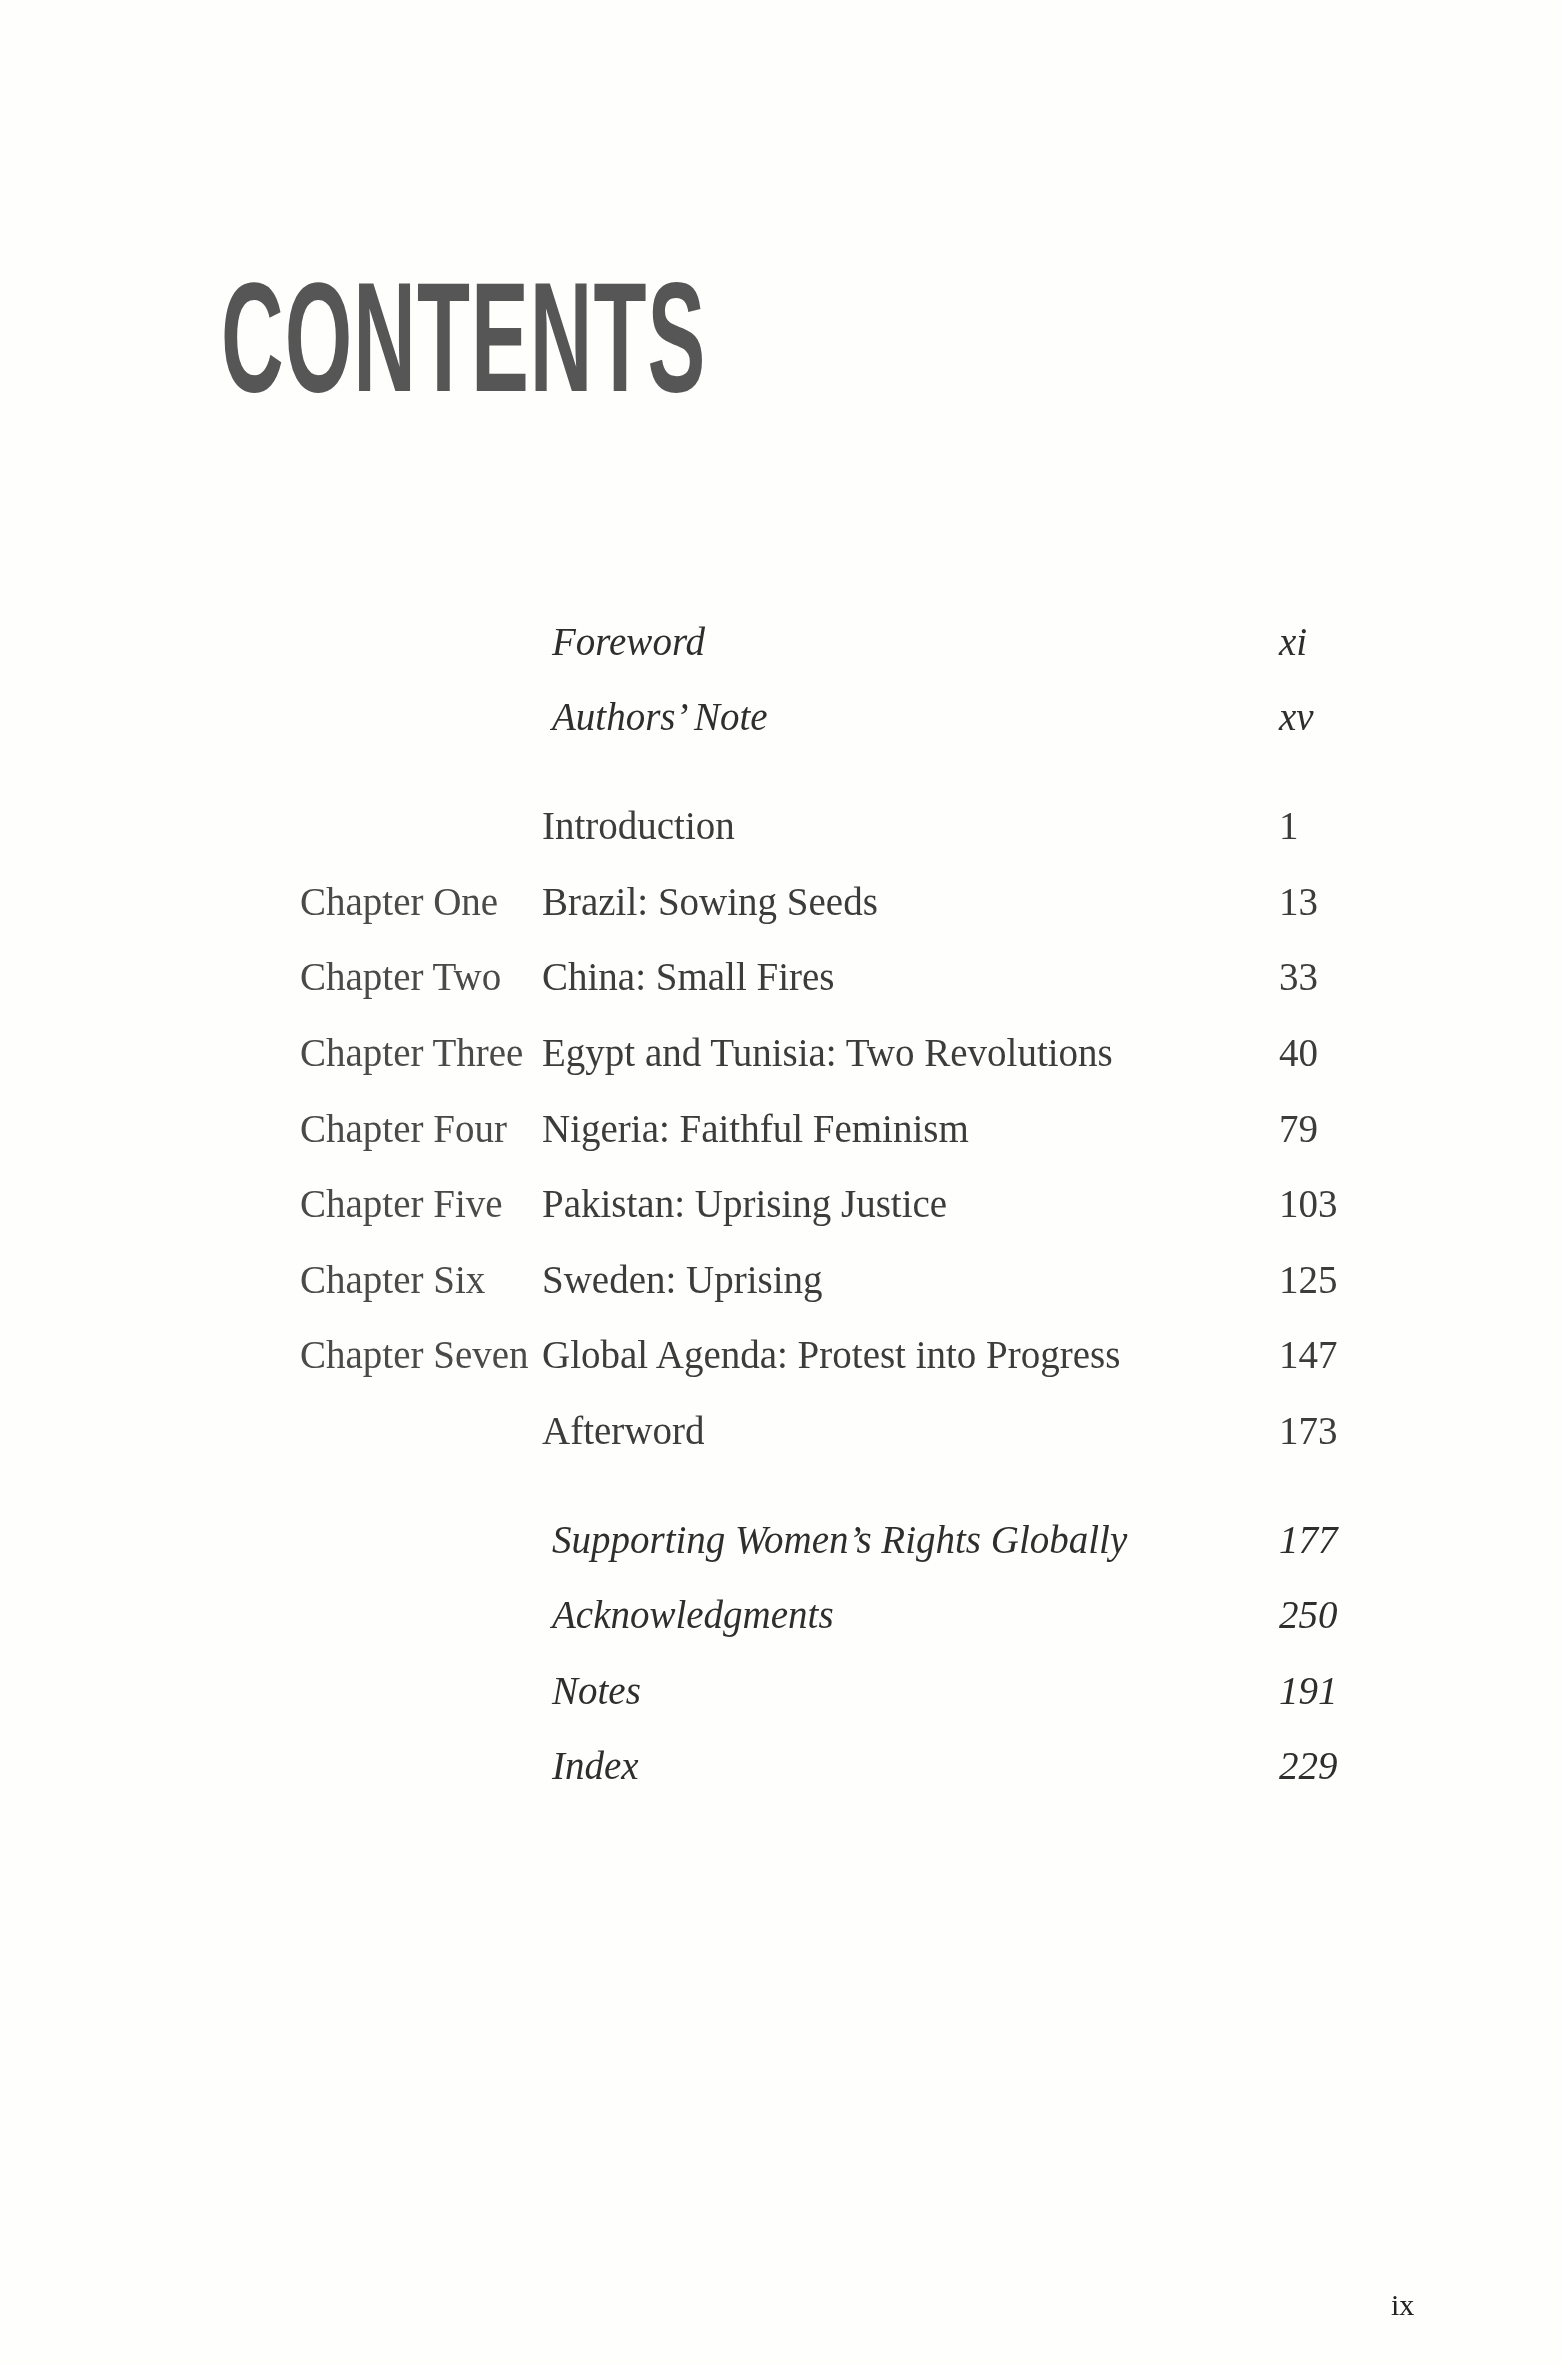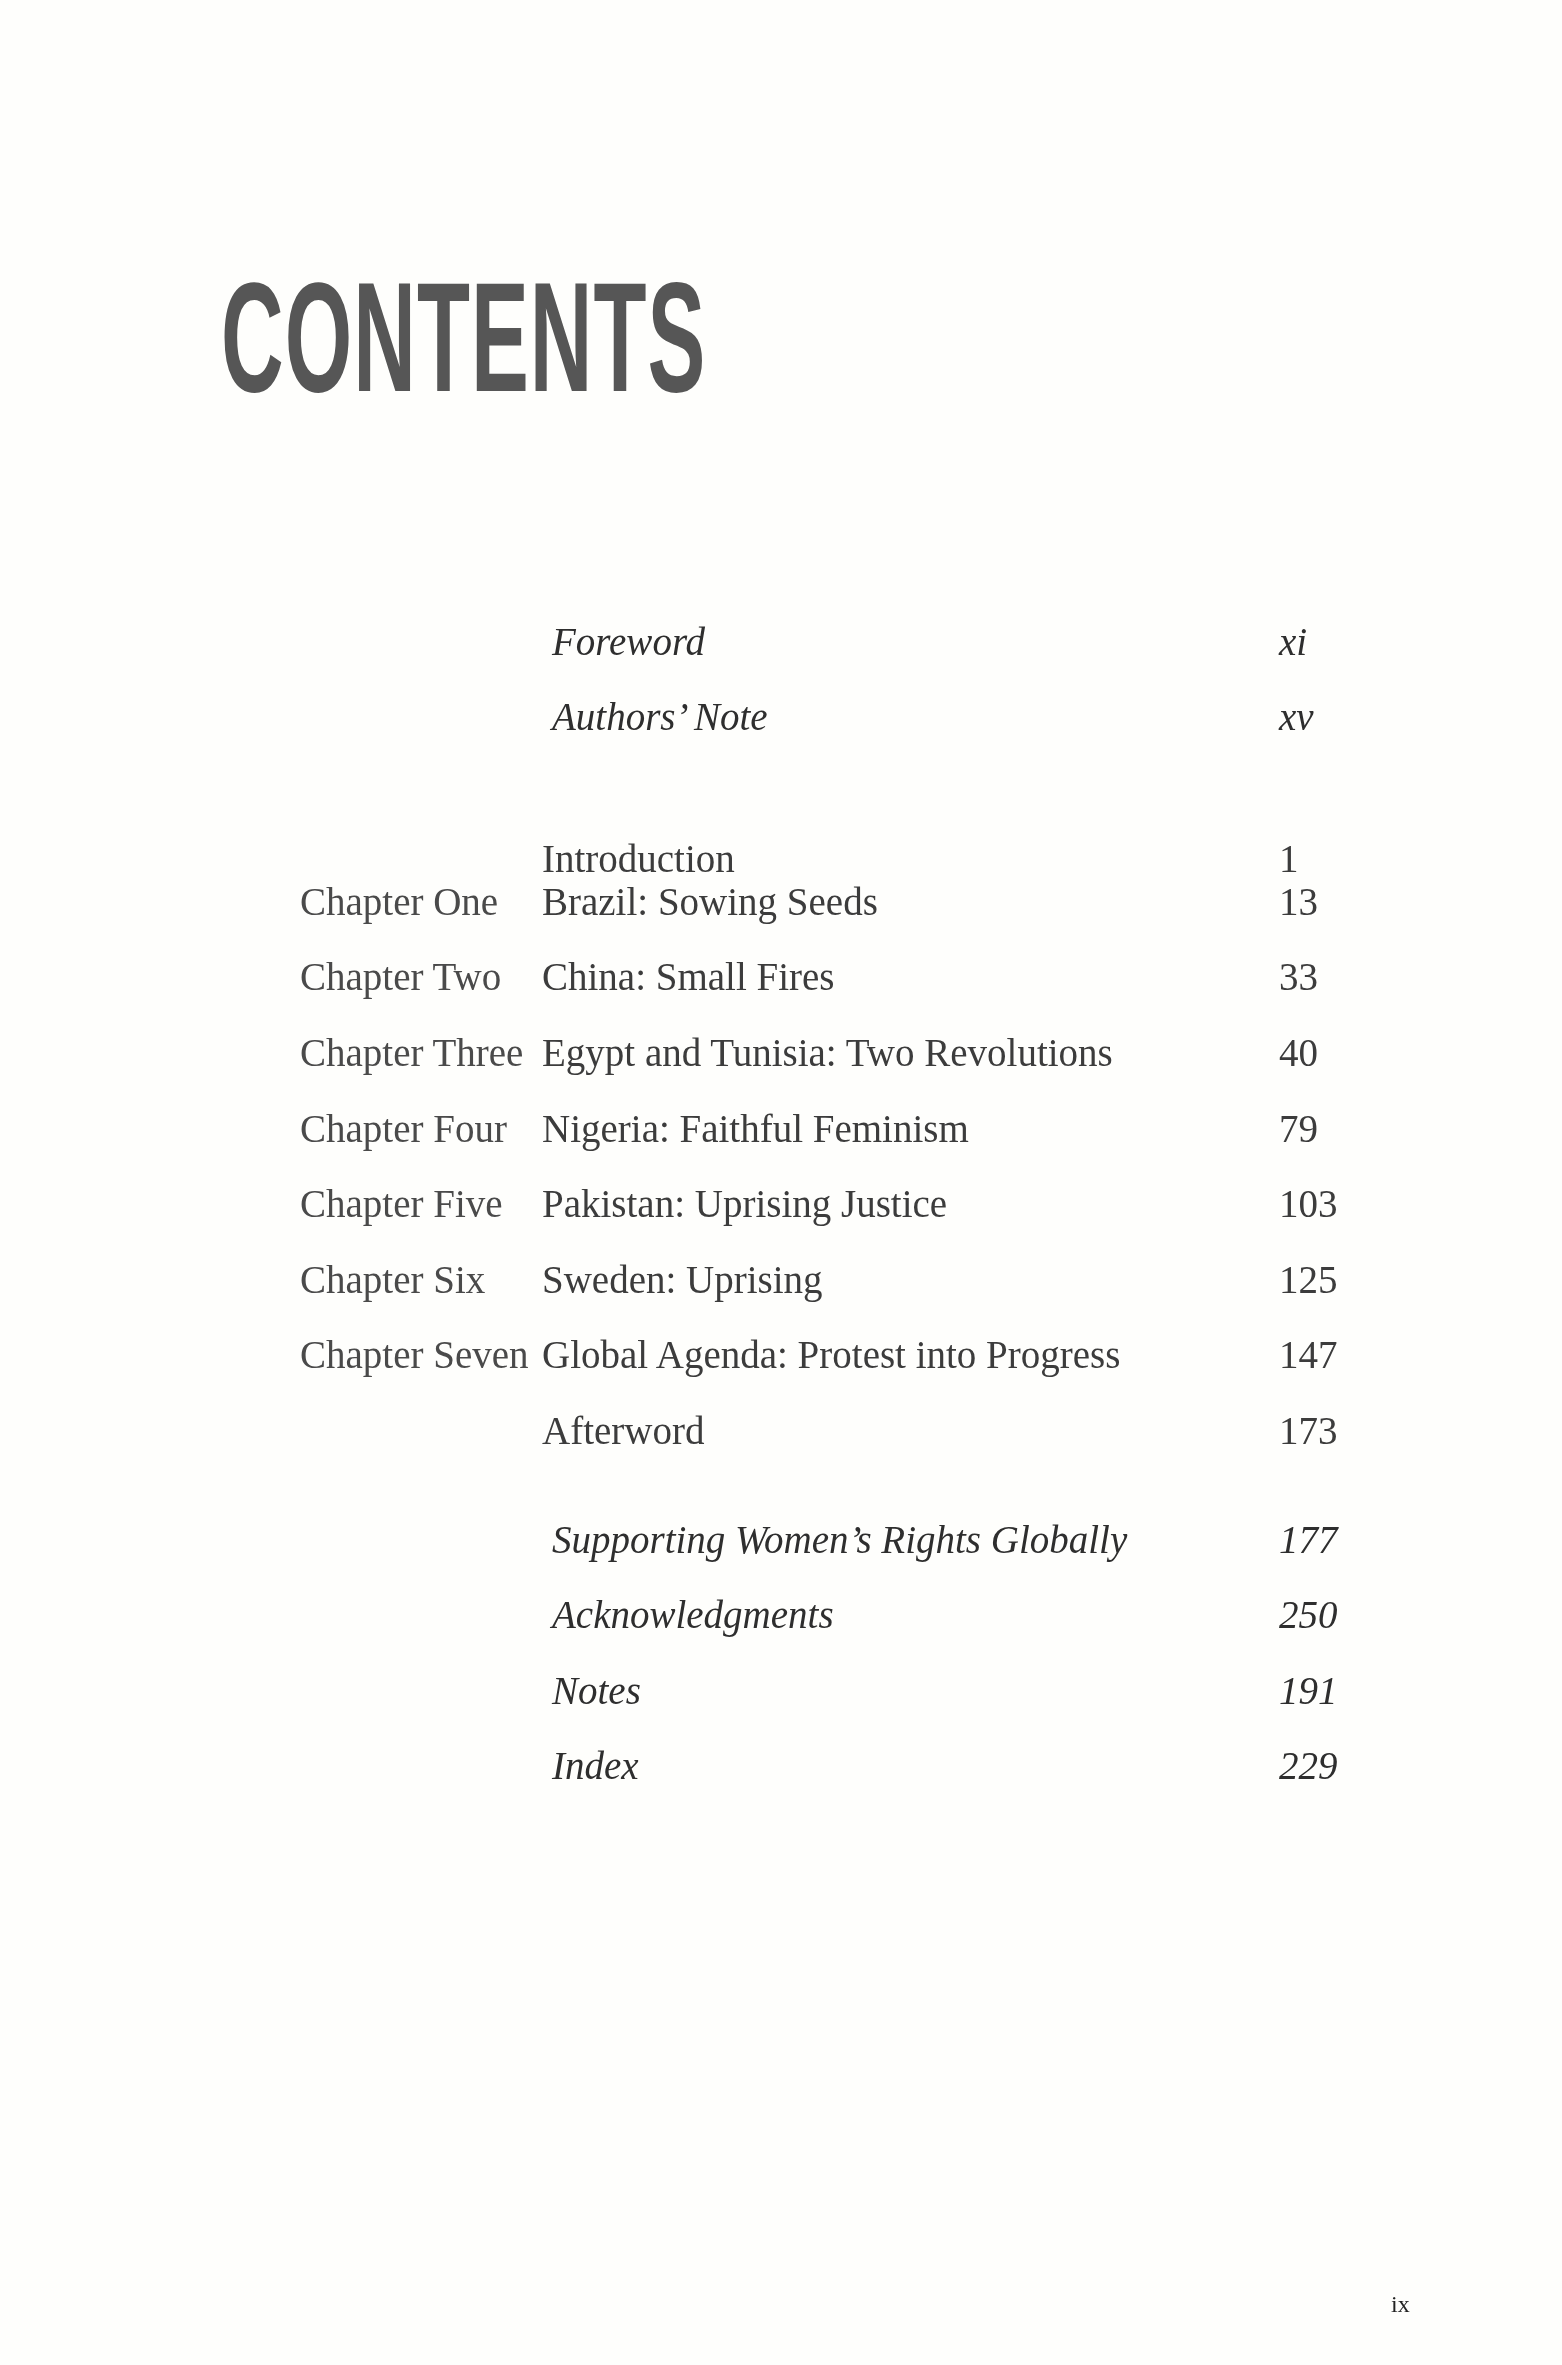--- a/index.html
+++ b/index.html
@@ -32,38 +32,38 @@
     line-height: 53px;
     white-space: nowrap;
   }
   .label { position: absolute; left: 271px; color: #4a4a4a; margin-left: 29px; }
   .ttl { position: absolute; left: 542px; color: #3c3c3c; }
   .pg { position: absolute; left: 1279px; color: #3c3c3c; }
   .it .ttl { left: 552px; font-style: italic; color: #2e2e2e; }
   .it .pg { font-style: italic; color: #2e2e2e; }
   .folio {
     position: absolute; left: 1391px; top: 2287px;
-    font-size: 24px; line-height: 35px; color: #222;
+    font-size: 30px; line-height: 35px; color: #222;
   }
 </style>
 </head>
 <body>
 
 <div class="title">CONTENTS</div>
 
 <div class="row it" style="top:615px">
   <span class="ttl">Foreword</span>
   <span class="pg">xi</span>
 </div>
 <div class="row it" style="top:690px">
   <span class="ttl">Authors’ Note</span>
   <span class="pg">xv</span>
 </div>
 
-<div class="row" style="top:832px">
+<div class="row" style="top:799px">
   <span class="label"></span>
   <span class="ttl">Introduction</span>
   <span class="pg">1</span>
 </div>
 <div class="row" style="top:875px">
   <span class="label">Chapter One</span>
   <span class="ttl">Brazil: Sowing Seeds</span>
   <span class="pg">13</span>
 </div>
 <div class="row" style="top:950px">

